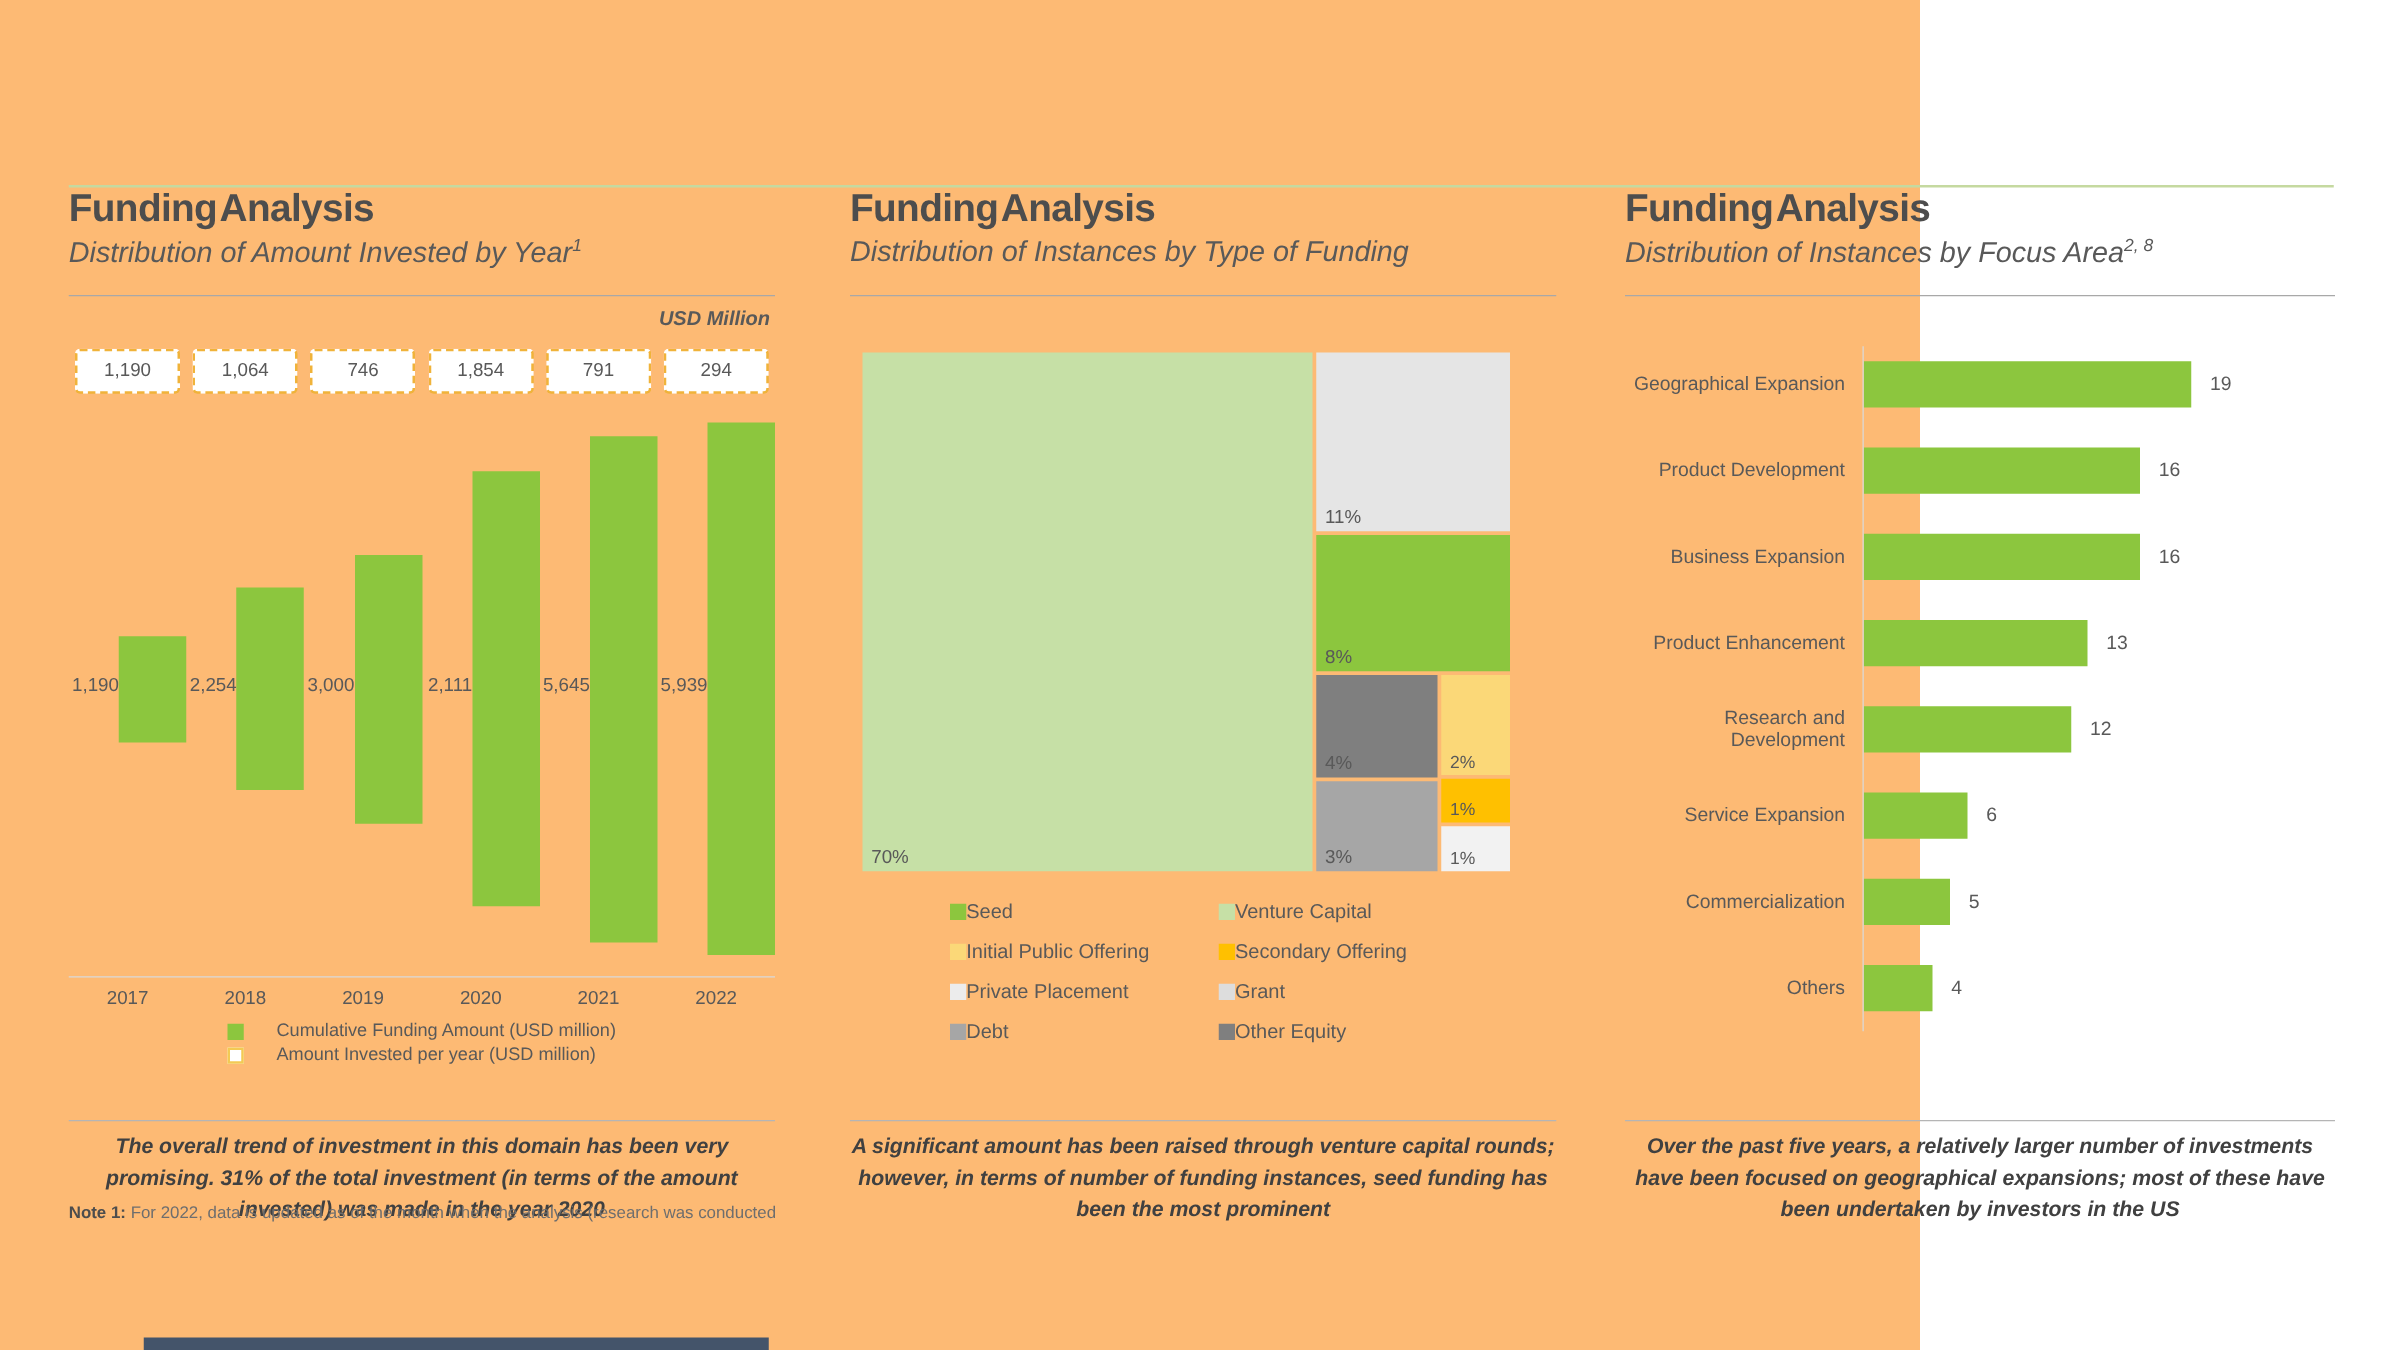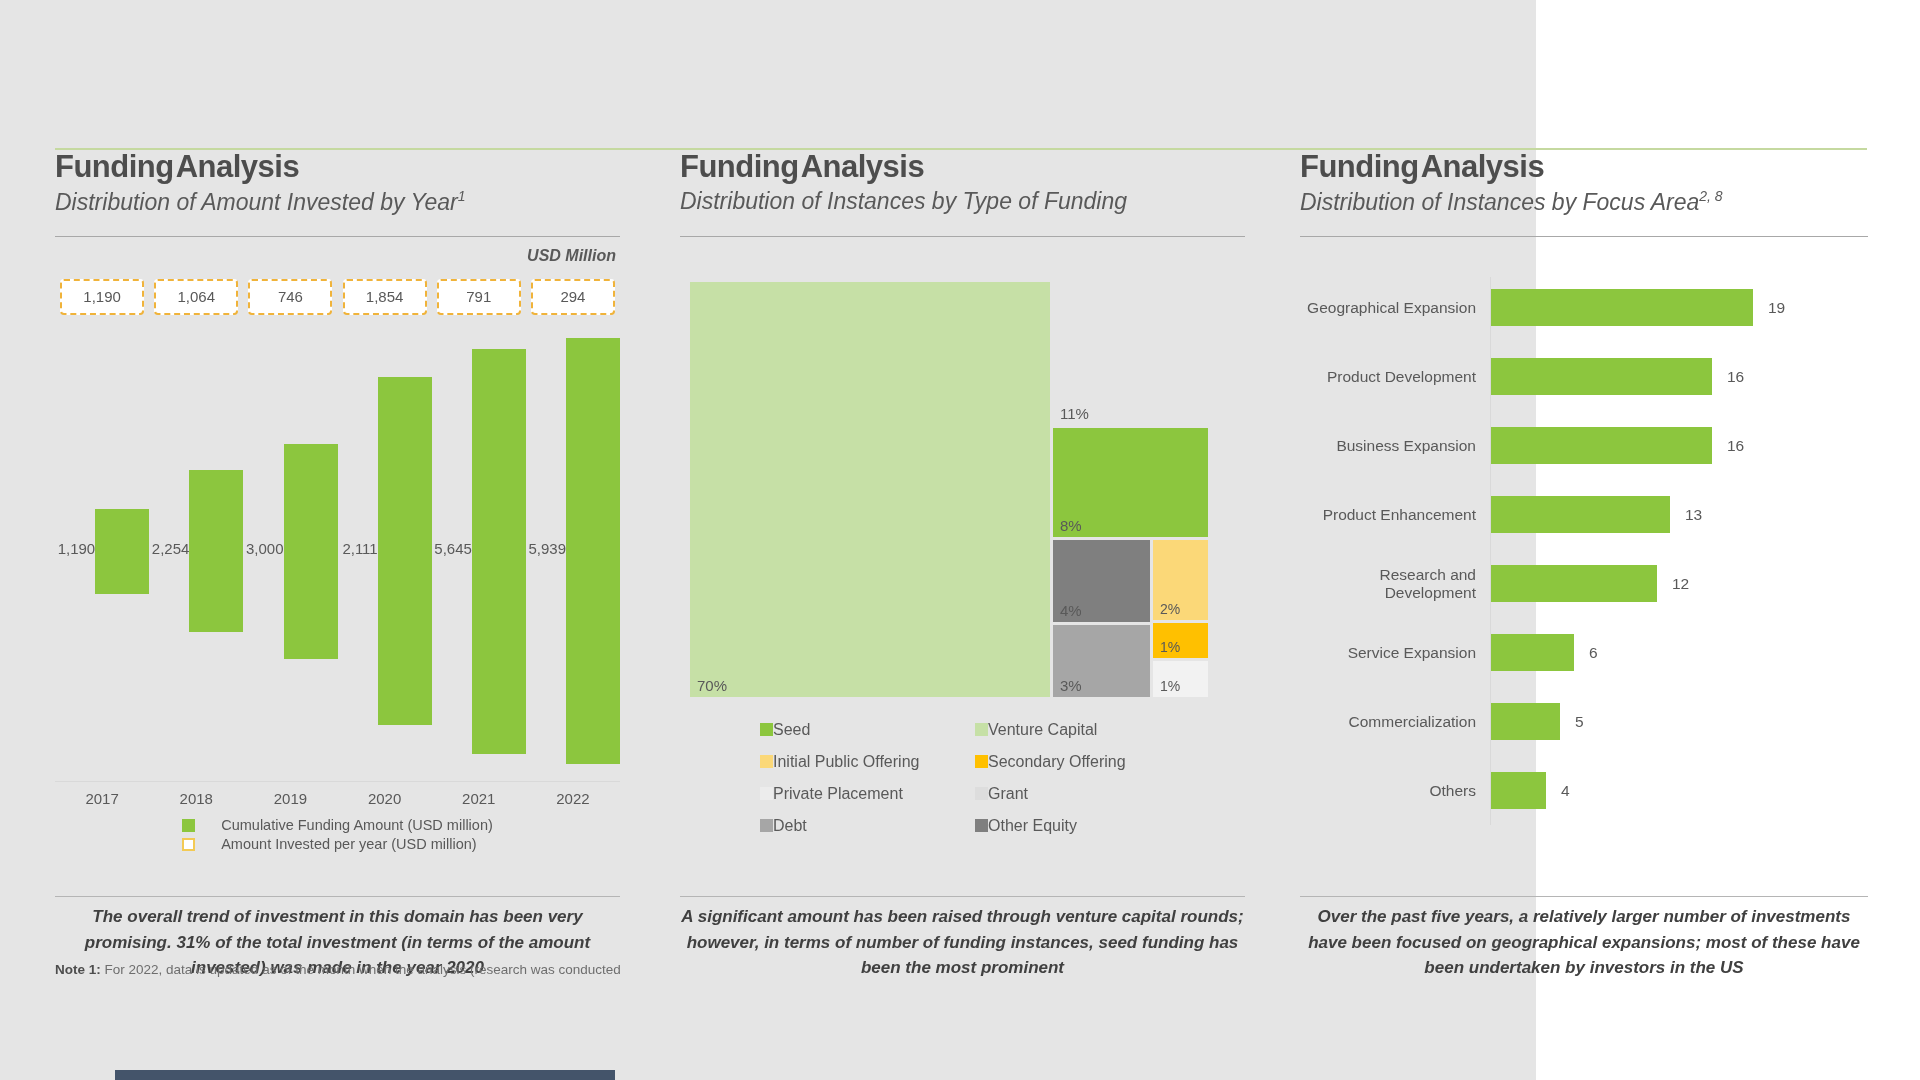--- a/index.html
+++ b/index.html
@@ -1,17 +1,17 @@
 <!DOCTYPE html>
 <html><head>
 <meta charset="utf-8">
 <style>
   html,body{margin:0;padding:0;background:#ffffff;width:1920px;height:1080px;overflow:hidden;
             font-family:"Liberation Sans","DejaVu Sans",sans-serif;color:#595959;}
-  .stage{position:relative;width:1536px;height:1080px;background:#e5e5e5;}
+  .stage{position:relative;width:1536px;height:1080px;background:#fdba74;}
   .top-rule{position:absolute;top:148px;left:55px;width:1812px;height:2px;}
   .bottom-bar{position:absolute;left:115px;bottom:0;width:500px;height:10px;}
 
   .panel{position:absolute;top:150px;height:862px;}
   .panel-title{font-size:31px;font-weight:bold;color:#4d4d4d;letter-spacing:-0.5px;word-spacing:-5px;margin:0;line-height:1.1;}
   .panel-sub{font-size:23px;font-style:italic;color:#595959;margin:4px 0 0 0;line-height:1.2;}
   .panel-sub sup{font-size:14px;font-style:italic;}
   .sub-rule{height:1px;background:#a8a8a8;margin-top:20px;}
   .footer-rule{position:absolute;top:746px;left:0;right:0;height:1px;background:#b5b5b5;}
   .footnote{position:absolute;top:754px;left:0;right:0;font-size:17px;font-weight:bold;font-style:italic;

